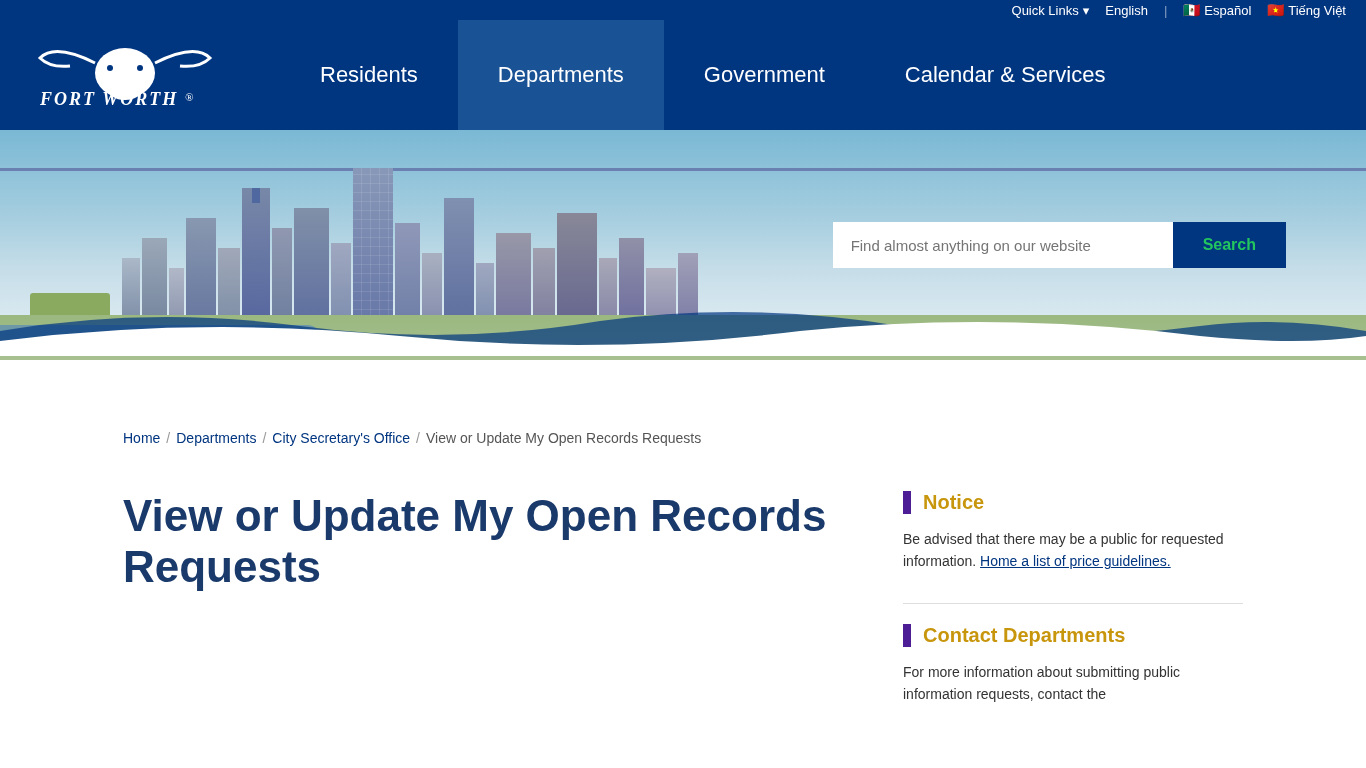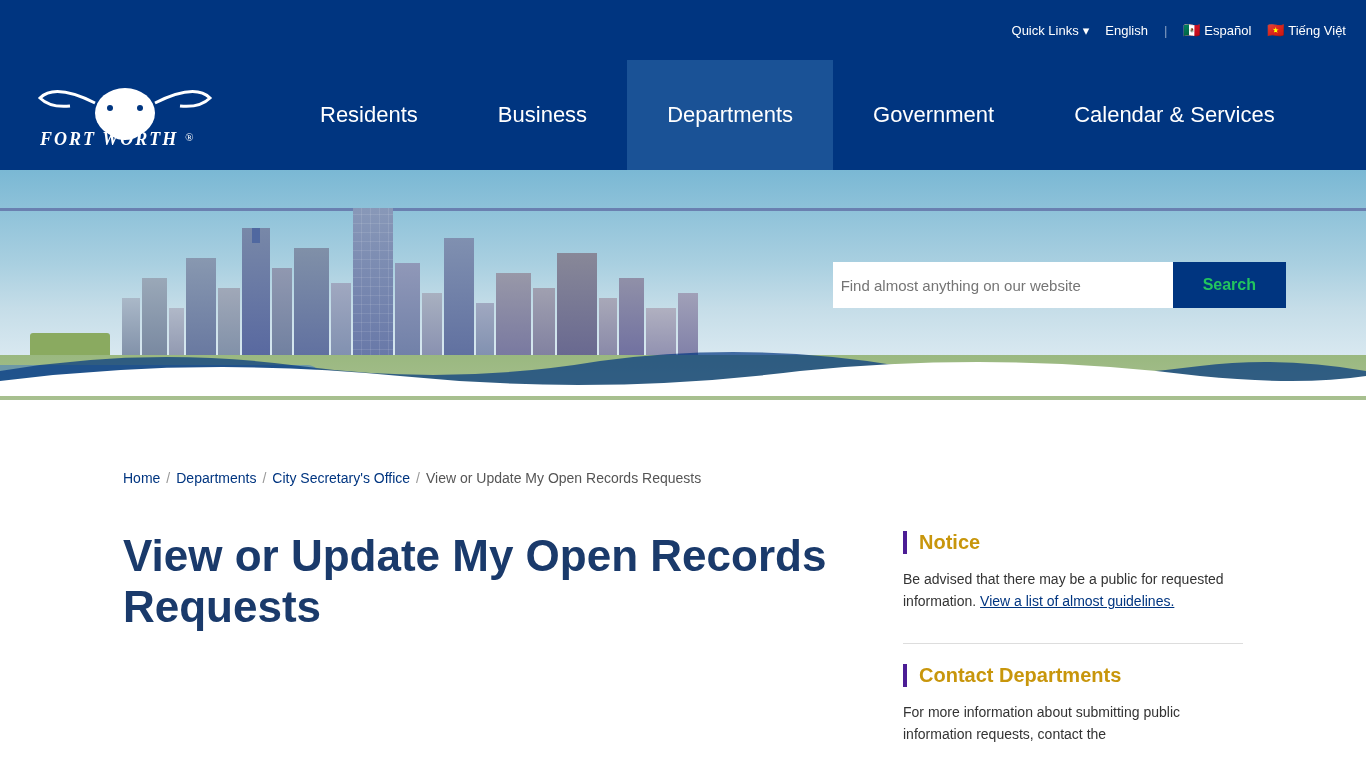--- a/index.html
+++ b/index.html
@@ -5,21 +5,21 @@
     * { margin: 0; padding: 0; box-sizing: border-box; }
     body { font-family: Arial, sans-serif; width: 1366px; overflow-x: hidden; background: #fff; }
 
     
     .utility-bar {
       background: #003580;
       color: #fff;
       display: flex;
       justify-content: flex-end;
       align-items: center;
-      padding: 22px 20px;
+      padding: 2px 20px;
       gap: 16px;
       font-size: 13px;
     }
     .utility-bar a { color: #fff; text-decoration: none; }
     .quick-links-btn {
       background: none;
       border: none;
       color: #fff;
       font-size: 13px;
       cursor: pointer;
@@ -77,21 +77,21 @@
       position: absolute;
       top: 50%;
       right: 80px;
       transform: translateY(-50%);
       display: flex;
       align-items: stretch;
       z-index: 10;
     }
     .search-input {
       width: 340px;
-      padding: 14px 8px;
+      padding: 14px 18px;
       font-size: 15px;
       border: none;
       outline: none;
       color: #888;
     }
     .search-btn {
       background: #003580;
       color: #22c55e;
       border: none;
       padding: 14px 30px;
@@ -147,21 +147,21 @@
     }
 
     
     .sidebar-section {
       margin-bottom: 30px;
     }
     .sidebar-heading {
       font-size: 20px;
       font-weight: bold;
       color: #c8960c;
-      border-left: 4px solid #4c1d95;
+      border-left: 8px solid #4c1d95;
       padding-left: 12px;
       margin-bottom: 14px;
     }
     .sidebar-text {
       font-size: 14px;
       color: #333;
       line-height: 1.6;
     }
     .sidebar-link {
       color: #003580;
@@ -222,21 +222,20 @@
           </g>
 
           <text x="10" y="72" font-family="serif" font-size="18" font-weight="bold" fill="white" letter-spacing="2">FORT WORTH</text>
           <text x="155" y="68" font-family="serif" font-size="11" fill="white">®</text>
         </svg>
       </div>
     </div>
   </div>
   <div class="nav-items">
     <a class="nav-item" href="#">Residents</a>
-    <a class="nav-item" href="#">Business</a>
     <a class="nav-item active" href="#">Departments</a>
     <a class="nav-item" href="#">Government</a>
     <a class="nav-item" href="#">Calendar &amp; Services</a>
   </div>
 </nav>
 
 <div class="hero">
   <div class="hero-sky"></div>
 
   <div style="position:absolute; bottom:42px; left:0; right:0; display:flex; align-items:flex-end; padding:0 30px; gap:2px; z-index:2;">
@@ -312,21 +311,21 @@
     <div class="main-col">
       <h1 class="page-title">View or Update My Open Records Requests</h1>
     </div>
 
     <div class="sidebar-col">
 
       <div class="sidebar-section">
         <h2 class="sidebar-heading">Notice</h2>
         <p class="sidebar-text">
           <span>Be advised that there may be a public for requested information.</span>
-          <a href="#" class="sidebar-link">View a list of almost guidelines.</a>
+          <a href="#" class="sidebar-link">Home a list of price guidelines.</a>
         </p>
       </div>
 
       <hr class="sidebar-divider">
 
       <div class="sidebar-section">
         <h2 class="sidebar-heading">Contact Departments</h2>
         <p class="sidebar-text">For more information about submitting public information requests, contact the</p>
       </div>
 

